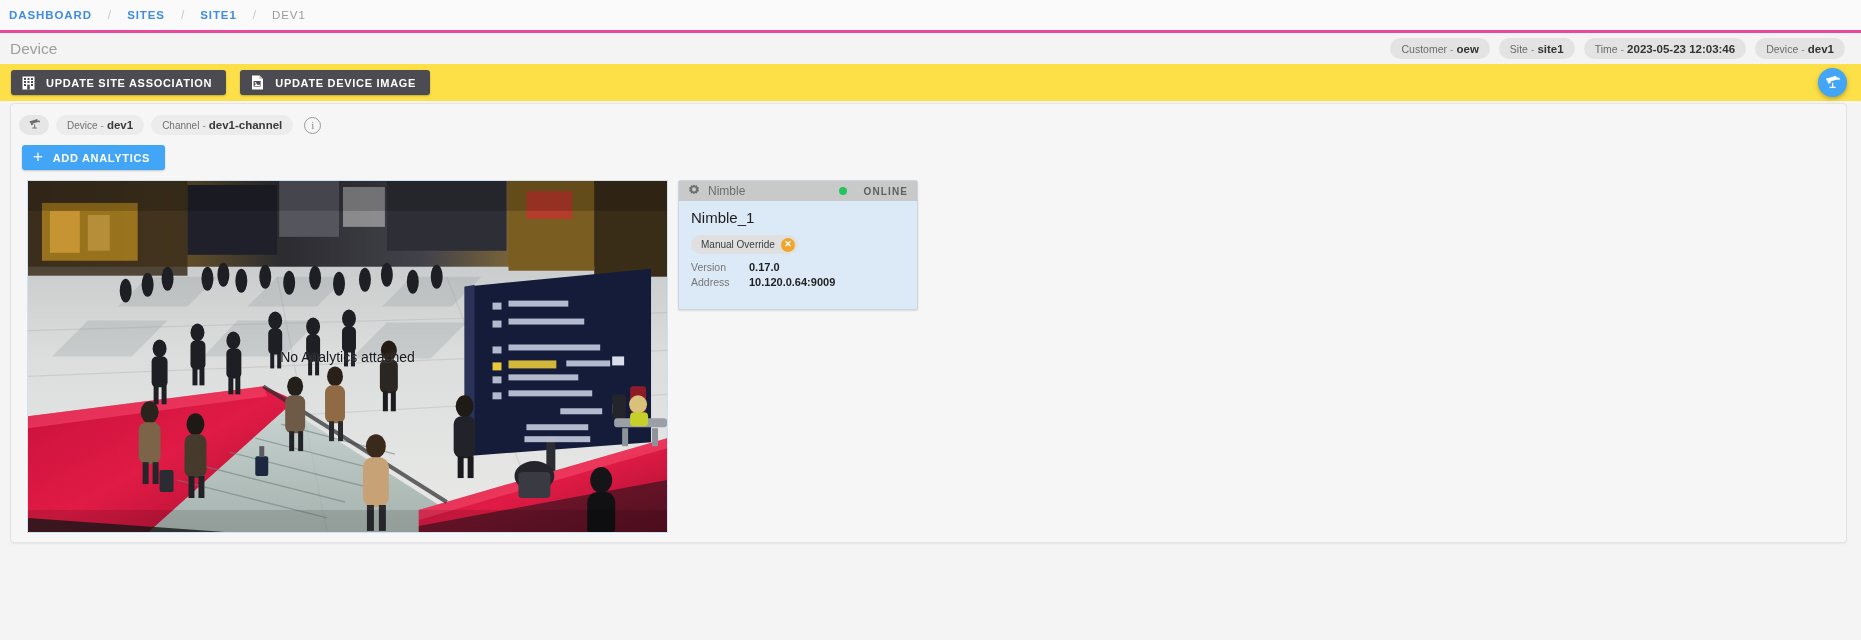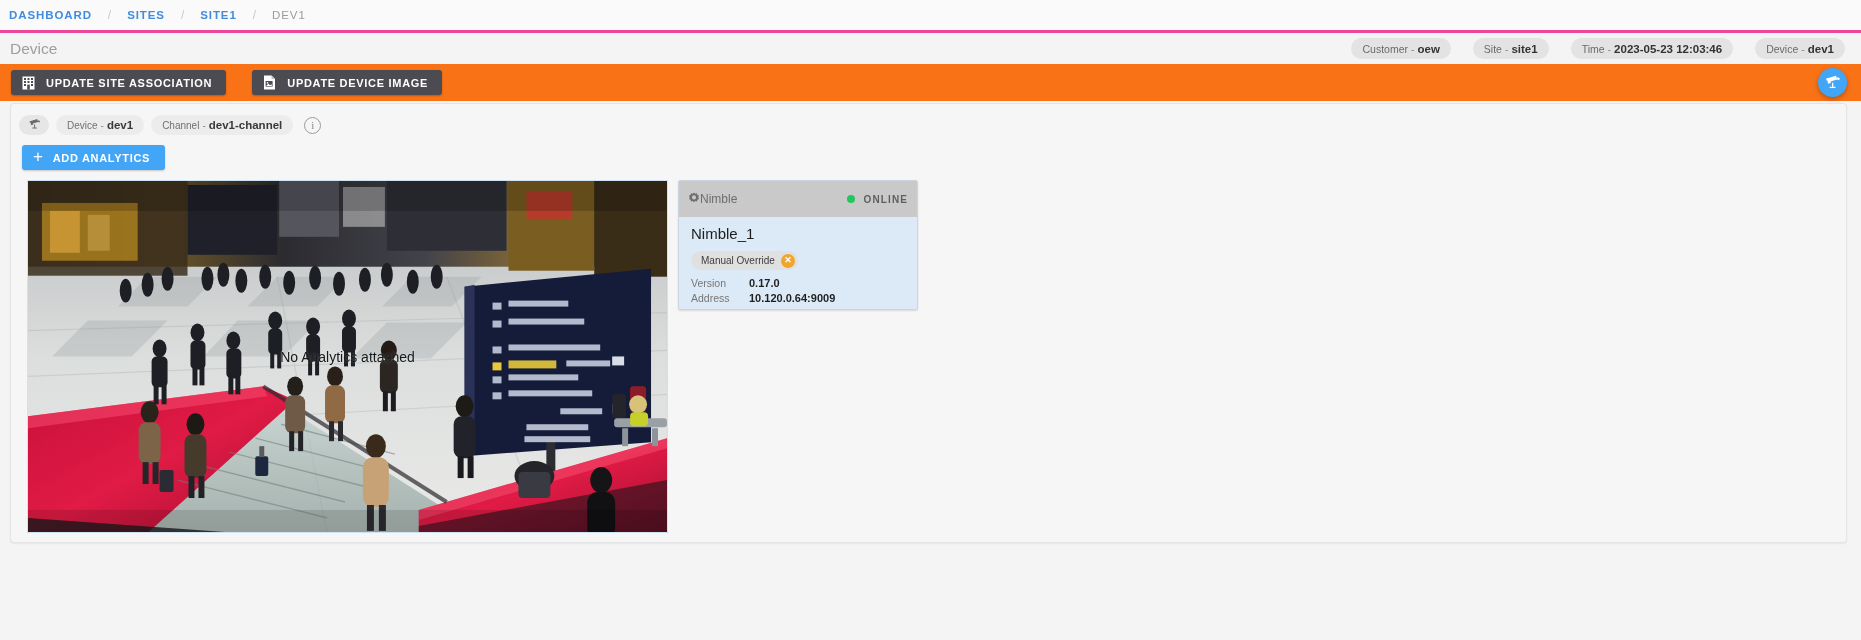--- a/index.html
+++ b/index.html
@@ -43,43 +43,43 @@
     align-items: center;
     justify-content: space-between;
     padding: 0 16px 0 10px;
     background: #f4f4f4;
   }
   .page-title {
     font-size: 15.5px;
     color: #9e9e9e;
     font-weight: 400;
   }
-  .chip-group { display: flex; align-items: center; gap: 22px; }
+  .chip-group { display: flex; align-items: center; gap: 9px; }
   .info-chip {
     background: #e3e3e3;
     border-radius: 11px;
     height: 21px;
     display: flex;
     align-items: center;
     padding: 0 11px;
     font-size: 10.5px;
     color: #5b5b5b;
     white-space: nowrap;
   }
   .info-chip .chip-key { font-weight: 400; color: #6a6a6a; }
   .info-chip .chip-dash { margin: 0 3px; color: #8a8a8a; }
   .info-chip .chip-val { font-weight: 700; color: #333; font-size: 11.5px; }
 
   
   .actions-row {
     display: flex;
     align-items: center;
-    gap: 26px;
+    gap: 14px;
     padding: 6px 0 6px 11px;
-    background: #f97316;
+    background: #fde047;
     position: relative;
   }
   .btn-dark {
     background: #4b4b51;
     color: #fff;
     border: none;
     border-radius: 3px;
     height: 25px;
     display: inline-flex;
     align-items: center;
@@ -222,24 +222,25 @@
     width: 240px;
     border: 1px solid #cdd6e0;
     border-radius: 2px;
     overflow: hidden;
     background: #dceaf7;
     height: 130px;
     box-shadow: 0 1px 2px rgba(0,0,0,0.12);
   }
   .nimble-head {
     background: #c9c9c9;
-    height: 36px;
+    height: 20px;
     display: flex;
     align-items: center;
     padding: 0 9px 0 9px;
+    gap: 8px;
   }
   .nimble-head .name {
     font-size: 12px;
     color: #6e6e6e;
     flex: 1;
   }
   .status-dot {
     width: 8px; height: 8px; border-radius: 50%;
     background: #22c55e;
   }

